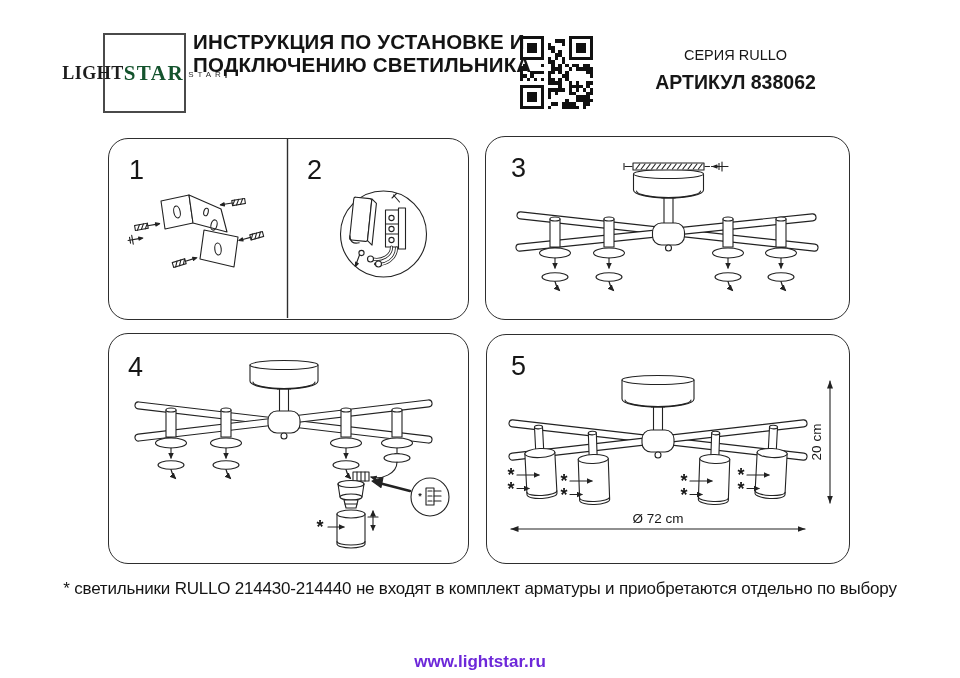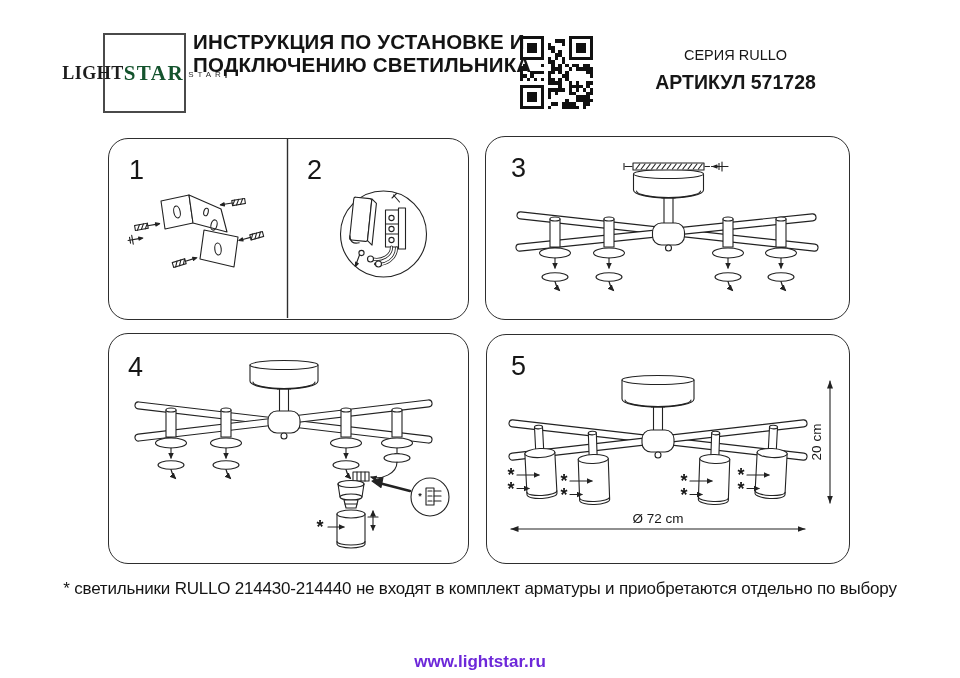--- a/index.html
+++ b/index.html
@@ -289,21 +289,21 @@
         <rect x="13" y="20" width="1" height="1" fill="#111"></rect>
         <rect x="14" y="20" width="1" height="1" fill="#111"></rect>
         <rect x="15" y="20" width="1" height="1" fill="#111"></rect>
         <rect x="16" y="20" width="1" height="1" fill="#111"></rect>
         <rect x="18" y="20" width="1" height="1" fill="#111"></rect>
       </g>
   </svg>
 
   <div class="series-block">
     <div class="series">СЕРИЯ RULLO</div>
-    <div class="article">АРТИКУЛ 571728</div>
+    <div class="article">АРТИКУЛ 838062</div>
   </div>
 
   <div class="panel" id="p12">
     <div class="pnum" style="left:20px;top:16px;">1</div>
     <div class="pnum" style="left:198px;top:16px;">2</div>
     <svg width="358" height="179" viewBox="0 0 358 179">
       <line x1="178.5" y1="0" x2="178.5" y2="179" stroke="#2e2e2e" stroke-width="1.4"></line>
 
       <g class="ink">
         <polygon points="52,62 80,56 84,84 56,90" fill="#fff"></polygon>

